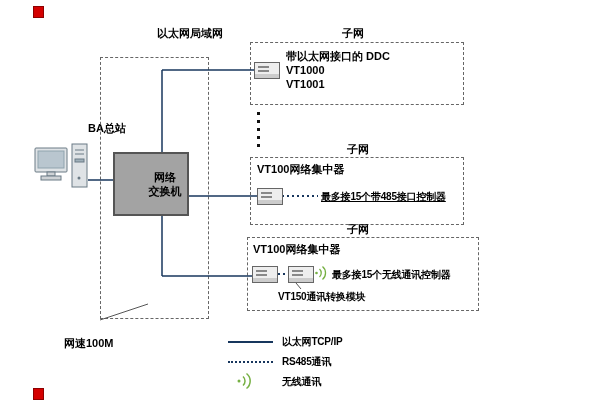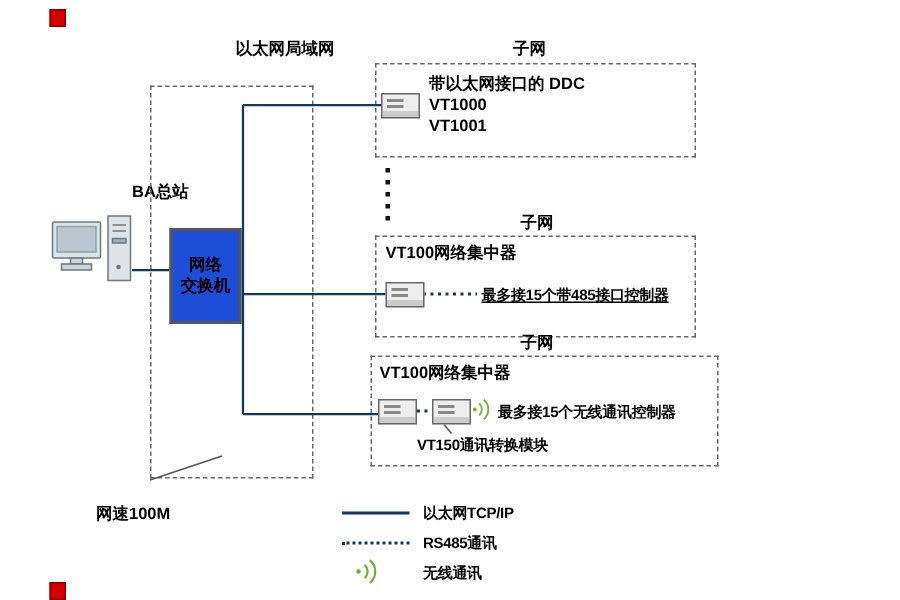--- a/index.html
+++ b/index.html
@@ -5,23 +5,23 @@
   html,body{margin:0;padding:0;background:#fff;}
   #canvas{
     position:relative;width:600px;height:400px;background:#ffffff;overflow:hidden;
     font-family:"Liberation Sans","DejaVu Sans",sans-serif;color:#000;
   }
   .abs{position:absolute;}
   .txt{font-weight:bold;font-size:11px;white-space:nowrap;line-height:1.25;}
   .txt-sm{font-weight:bold;font-size:10px;white-space:nowrap;letter-spacing:-0.2px;}
   .dashed-box{position:absolute;border:1px dashed #666;background:transparent;}
   .switch-box{
-    position:absolute;left:113px;top:152px;width:44px;height:60px;background:#1d4ed8;
+    position:absolute;left:113px;top:152px;width:44px;height:60px;background:#a3a3a3;
     border:2px solid #555;display:flex;flex-direction:column;align-items:center;justify-content:center;
-    font-weight:bold;font-size:11px;line-height:1.3;z-index:3;text-align:center;
+    font-weight:bold;font-size:11px;line-height:1.3;z-index:3;text-align:center;padding-left:28px;
   }
   .device{position:absolute;width:24px;height:15px;border:1px solid #666;background:#eee;
     box-shadow:inset 0 -4px 0 #ccc;z-index:4;}
   .device::after{content:"";position:absolute;left:3px;top:3px;width:11px;height:2px;background:#888;
     box-shadow:0 4px 0 #888;}
   .dotcol{position:absolute;left:257px;top:112px;display:flex;flex-direction:column;gap:5px;z-index:4;}
   .dotcol .dot{width:3px;height:3px;background:#111;}
   .red-marker{position:absolute;width:9px;height:10px;background:#d40000;border:1px solid #8d0000;z-index:5;}
   .legend-line{position:absolute;width:45px;height:0;border-top:2px solid #17365d;}
   .legend-line.dotted{border-top:2px dotted #17365d;}

